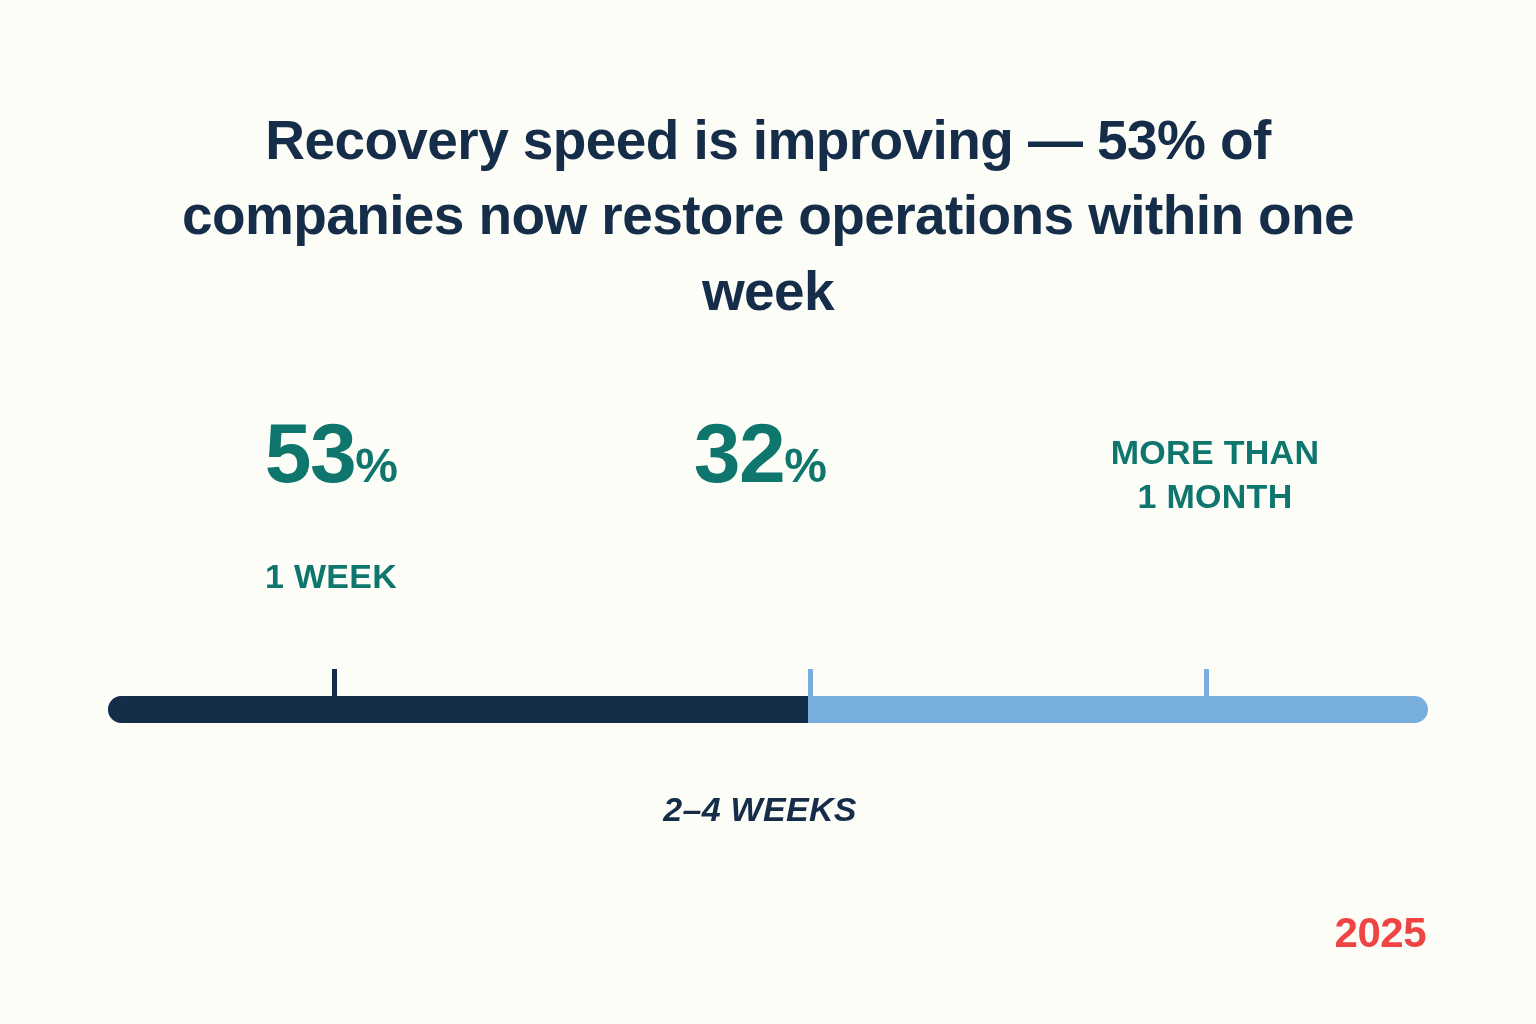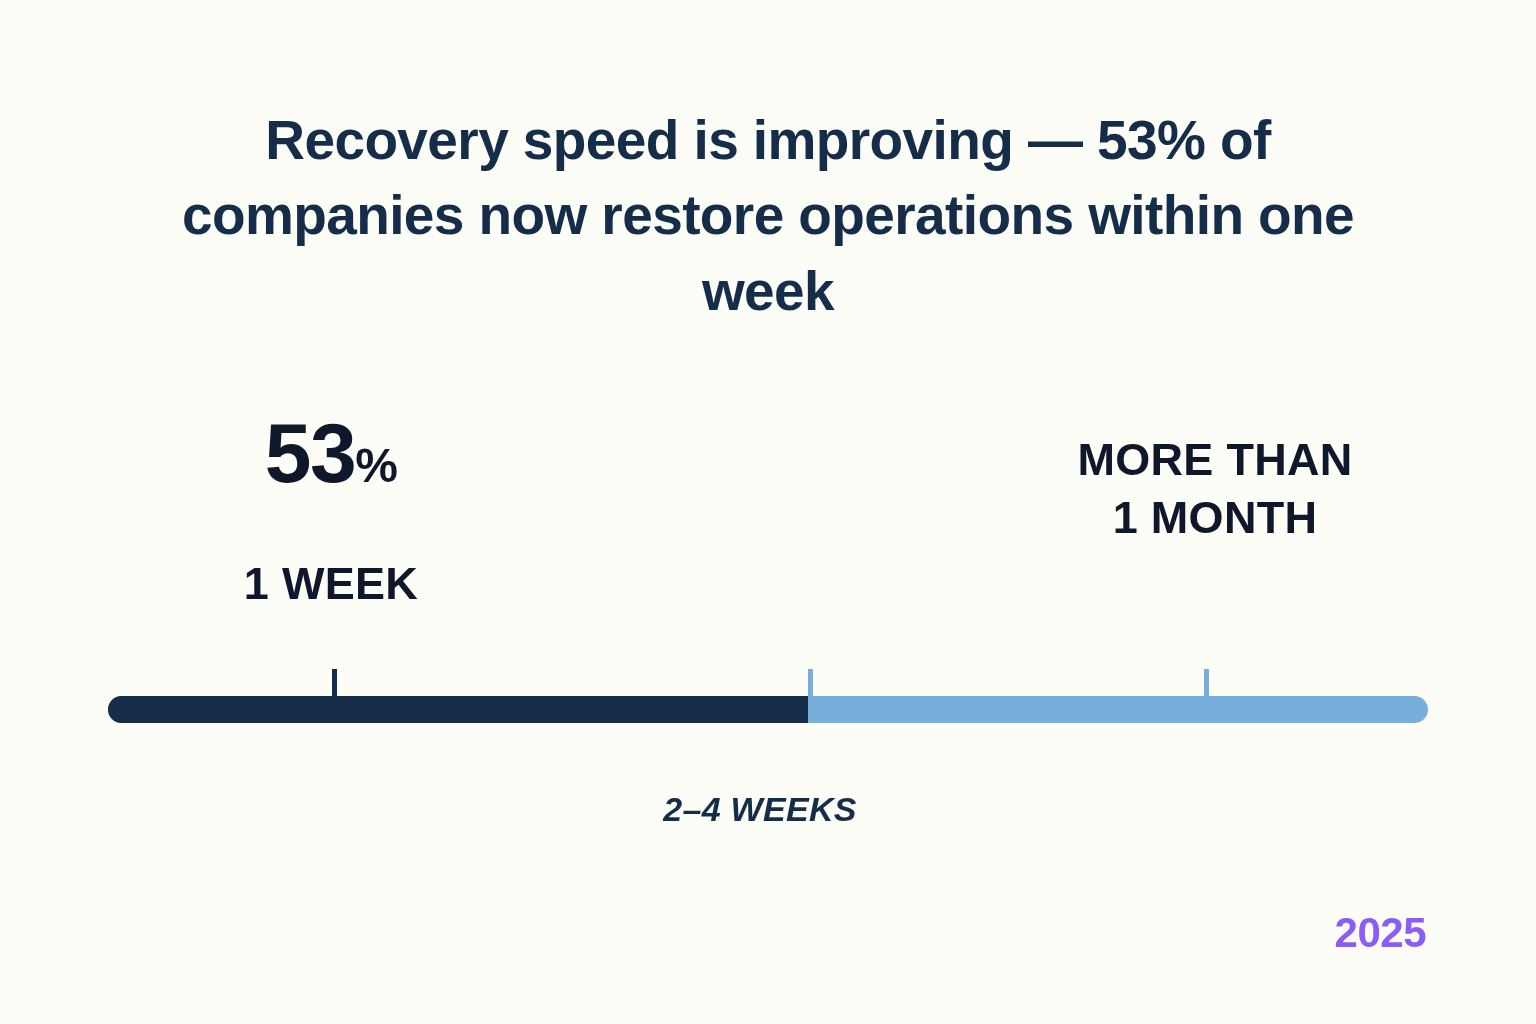--- a/index.html
+++ b/index.html
@@ -33,38 +33,38 @@
     font-size: 55px;
     font-weight: 700;
     line-height: 1.37;
     letter-spacing: -0.6px;
   }
 
   
   .stat {
     position: absolute;
     text-align: center;
-    color: #0f172a;
+    color: #0f766e;
   }
   .stat-value {
     font-weight: 700;
     white-space: nowrap;
     line-height: 1;
     letter-spacing: -1.5px;
   }
   .stat-num {
     font-size: 84px;
   }
   .stat-pct {
     font-size: 48px;
     letter-spacing: -0.5px;
   }
   .stat-label {
     margin-top: 0;
-    font-size: 45px;
+    font-size: 34px;
     font-weight: 700;
     letter-spacing: 0.3px;
     line-height: 1.28;
     white-space: pre-line;
   }
 
   #stat-1week  { left: 131px;  top: 386px; width: 400px; }
   #stat-2to4   { left: 560px;  top: 386px; width: 400px; }
   #stat-1month { left: 1015px; top: 386px; width: 400px; }
 
@@ -116,40 +116,45 @@
     font-weight: 700;
     letter-spacing: 0.3px;
     font-style: italic;
   }
 
   
   .year {
     position: absolute;
     right: 110px;
     top: 884px;
-    color: #8b5cf6;
+    color: #ef4444;
     font-size: 42px;
     font-weight: 700;
     letter-spacing: -0.5px;
   }
 </style>
 </head>
 <body>
 
 <div id="canvas">
 
   <div class="title">Recovery speed is improving — 53% of companies now restore operations within one week</div>
 
   <div class="stat" id="stat-1week">
     <div class="stat-value">
       <span class="stat-num">53</span><span class="stat-pct">%</span>
     </div>
     <div class="stat-label">1 WEEK</div>
   </div>
 
+  <div class="stat" id="stat-2to4">
+    <div class="stat-value">
+      <span class="stat-num">32</span><span class="stat-pct">%</span>
+    </div>
+  </div>
 
   <div class="stat" id="stat-1month">
     <div class="stat-label">MORE THAN
 1 MONTH</div>
   </div>
 
   <div class="bar-wrap">
     <div class="tick tick-dark" id="tick-1" style="left: 224.4px;"></div>
     <div class="tick tick-light" id="tick-2" style="left: 699.6px;"></div>
     <div class="tick tick-light" id="tick-3" style="left: 1095.6px;"></div>

